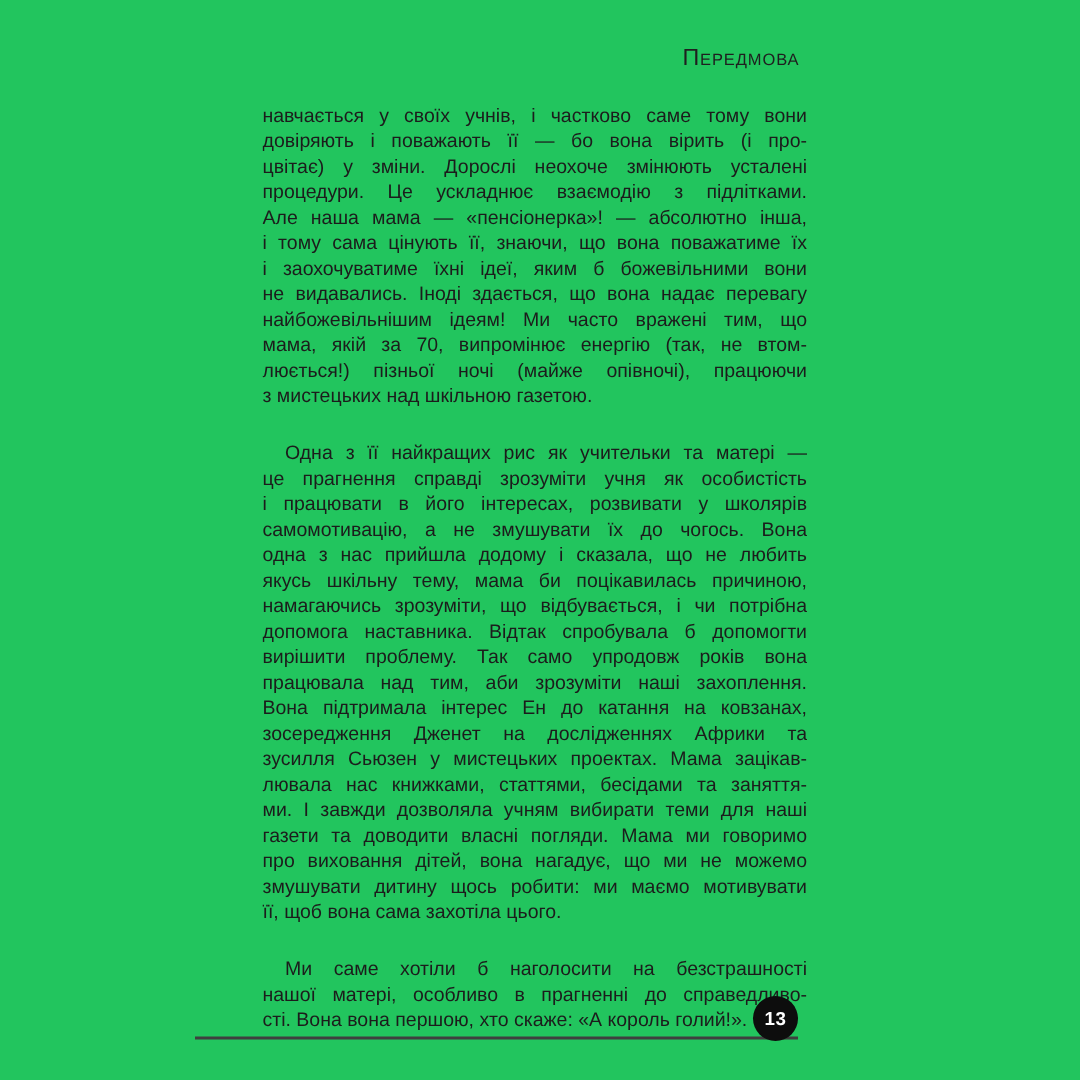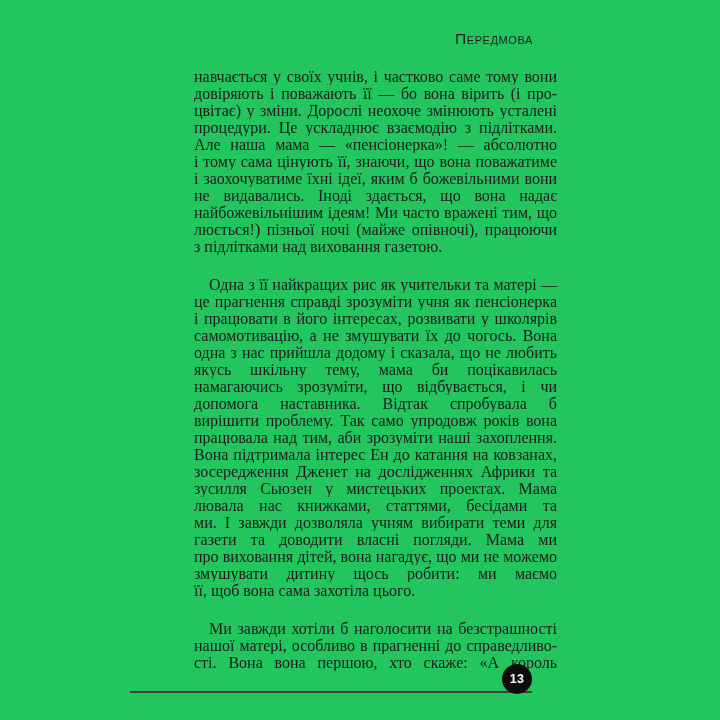--- a/index.html
+++ b/index.html
@@ -24,24 +24,24 @@
     text-align: right;
     font-family: "Liberation Sans", sans-serif;
     font-variant: small-caps;
     font-size: 15.5px;
     letter-spacing: 0.6px;
     color: #1f1f1f;
   }
   .text-block {
     position: absolute;
     top: 68px;
-    left: 194px;
+    left: 175px;
     width: 363px;
-    font-family: Liberation Serif, serif;
-    font-size: 16px;
+    font-family: Liberation Sans, sans-serif;
+    font-size: 13px;
     color: #1c1c1c;
   }
   .text-line {
     height: 17px;
     line-height: 17px;
     overflow: hidden;
     text-align: justify;
     text-align-last: justify;
   }
   .text-line.para-end {
@@ -89,42 +89,43 @@
   <div class="text-block" id="text-block" style="color: rgb(28, 28, 28);">
       <div class="text-line">навчається у своїх учнів, і частково саме тому вони</div>
       <div class="text-line">довіряють і поважають її — бо вона вірить (і про-</div>
       <div class="text-line">цвітає) у зміни. Дорослі неохоче змінюють усталені</div>
       <div class="text-line">процедури. Це ускладнює взаємодію з підлітками.</div>
       <div class="text-line">Але наша мама — «пенсіонерка»! — абсолютно інша,</div>
       <div class="text-line">і тому сама цінують її, знаючи, що вона поважатиме їх</div>
       <div class="text-line">і заохочуватиме їхні ідеї, яким б божевільними вони</div>
       <div class="text-line">не видавались. Іноді здається, що вона надає перевагу</div>
       <div class="text-line">найбожевільнішим ідеям! Ми часто вражені тим, що</div>
+      <div class="text-line">мама, якій за 70, випромінює енергію (так, не втом-</div>
       <div class="text-line">люється!) пізньої ночі (майже опівночі), працюючи</div>
-      <div class="text-line para-end">з підлітками над виховання газетою.</div>
+      <div class="text-line para-end">з мистецьких над шкільною газетою.</div>
       <div class="text-line para-start">Одна з її найкращих рис як учительки та матері —</div>
-      <div class="text-line">це прагнення справді зрозуміти учня як пенсіонерка</div>
+      <div class="text-line">це прагнення справді зрозуміти учня як особистість</div>
       <div class="text-line">і працювати в його інтересах, розвивати у школярів</div>
       <div class="text-line">самомотивацію, а не змушувати їх до чогось. Вона</div>
       <div class="text-line">одна з нас прийшла додому і сказала, що не любить</div>
       <div class="text-line">якусь шкільну тему, мама би поцікавилась причиною,</div>
       <div class="text-line">намагаючись зрозуміти, що відбувається, і чи потрібна</div>
       <div class="text-line">допомога наставника. Відтак спробувала б допомогти</div>
       <div class="text-line">вирішити проблему. Так само упродовж років вона</div>
       <div class="text-line">працювала над тим, аби зрозуміти наші захоплення.</div>
       <div class="text-line">Вона підтримала інтерес Ен до катання на ковзанах,</div>
       <div class="text-line">зосередження Дженет на дослідженнях Африки та</div>
       <div class="text-line">зусилля Сьюзен у мистецьких проектах. Мама зацікав-</div>
       <div class="text-line">лювала нас книжками, статтями, бесідами та заняття-</div>
       <div class="text-line">ми. І завжди дозволяла учням вибирати теми для наші</div>
       <div class="text-line">газети та доводити власні погляди. Мама ми говоримо</div>
       <div class="text-line">про виховання дітей, вона нагадує, що ми не можемо</div>
       <div class="text-line">змушувати дитину щось робити: ми маємо мотивувати</div>
       <div class="text-line para-end">її, щоб вона сама захотіла цього.</div>
-      <div class="text-line para-start">Ми завжди хотіли б наголосити на безстрашності</div>
+      <div class="text-line para-start">Ми саме хотіли б наголосити на безстрашності</div>
       <div class="text-line">нашої матері, особливо в прагненні до справедливо-</div>
       <div class="text-line para-end">сті. Вона вона першою, хто скаже: «А король голий!».</div>
     </div>
 
   <div class="footer-rule" style="background: rgb(63, 63, 63);"></div>
 
   <div class="page-badge" style="background: rgb(13, 13, 13);">
     <span style="color: rgb(255, 255, 255); text-align: center;">13</span>
   </div>
 </div>

